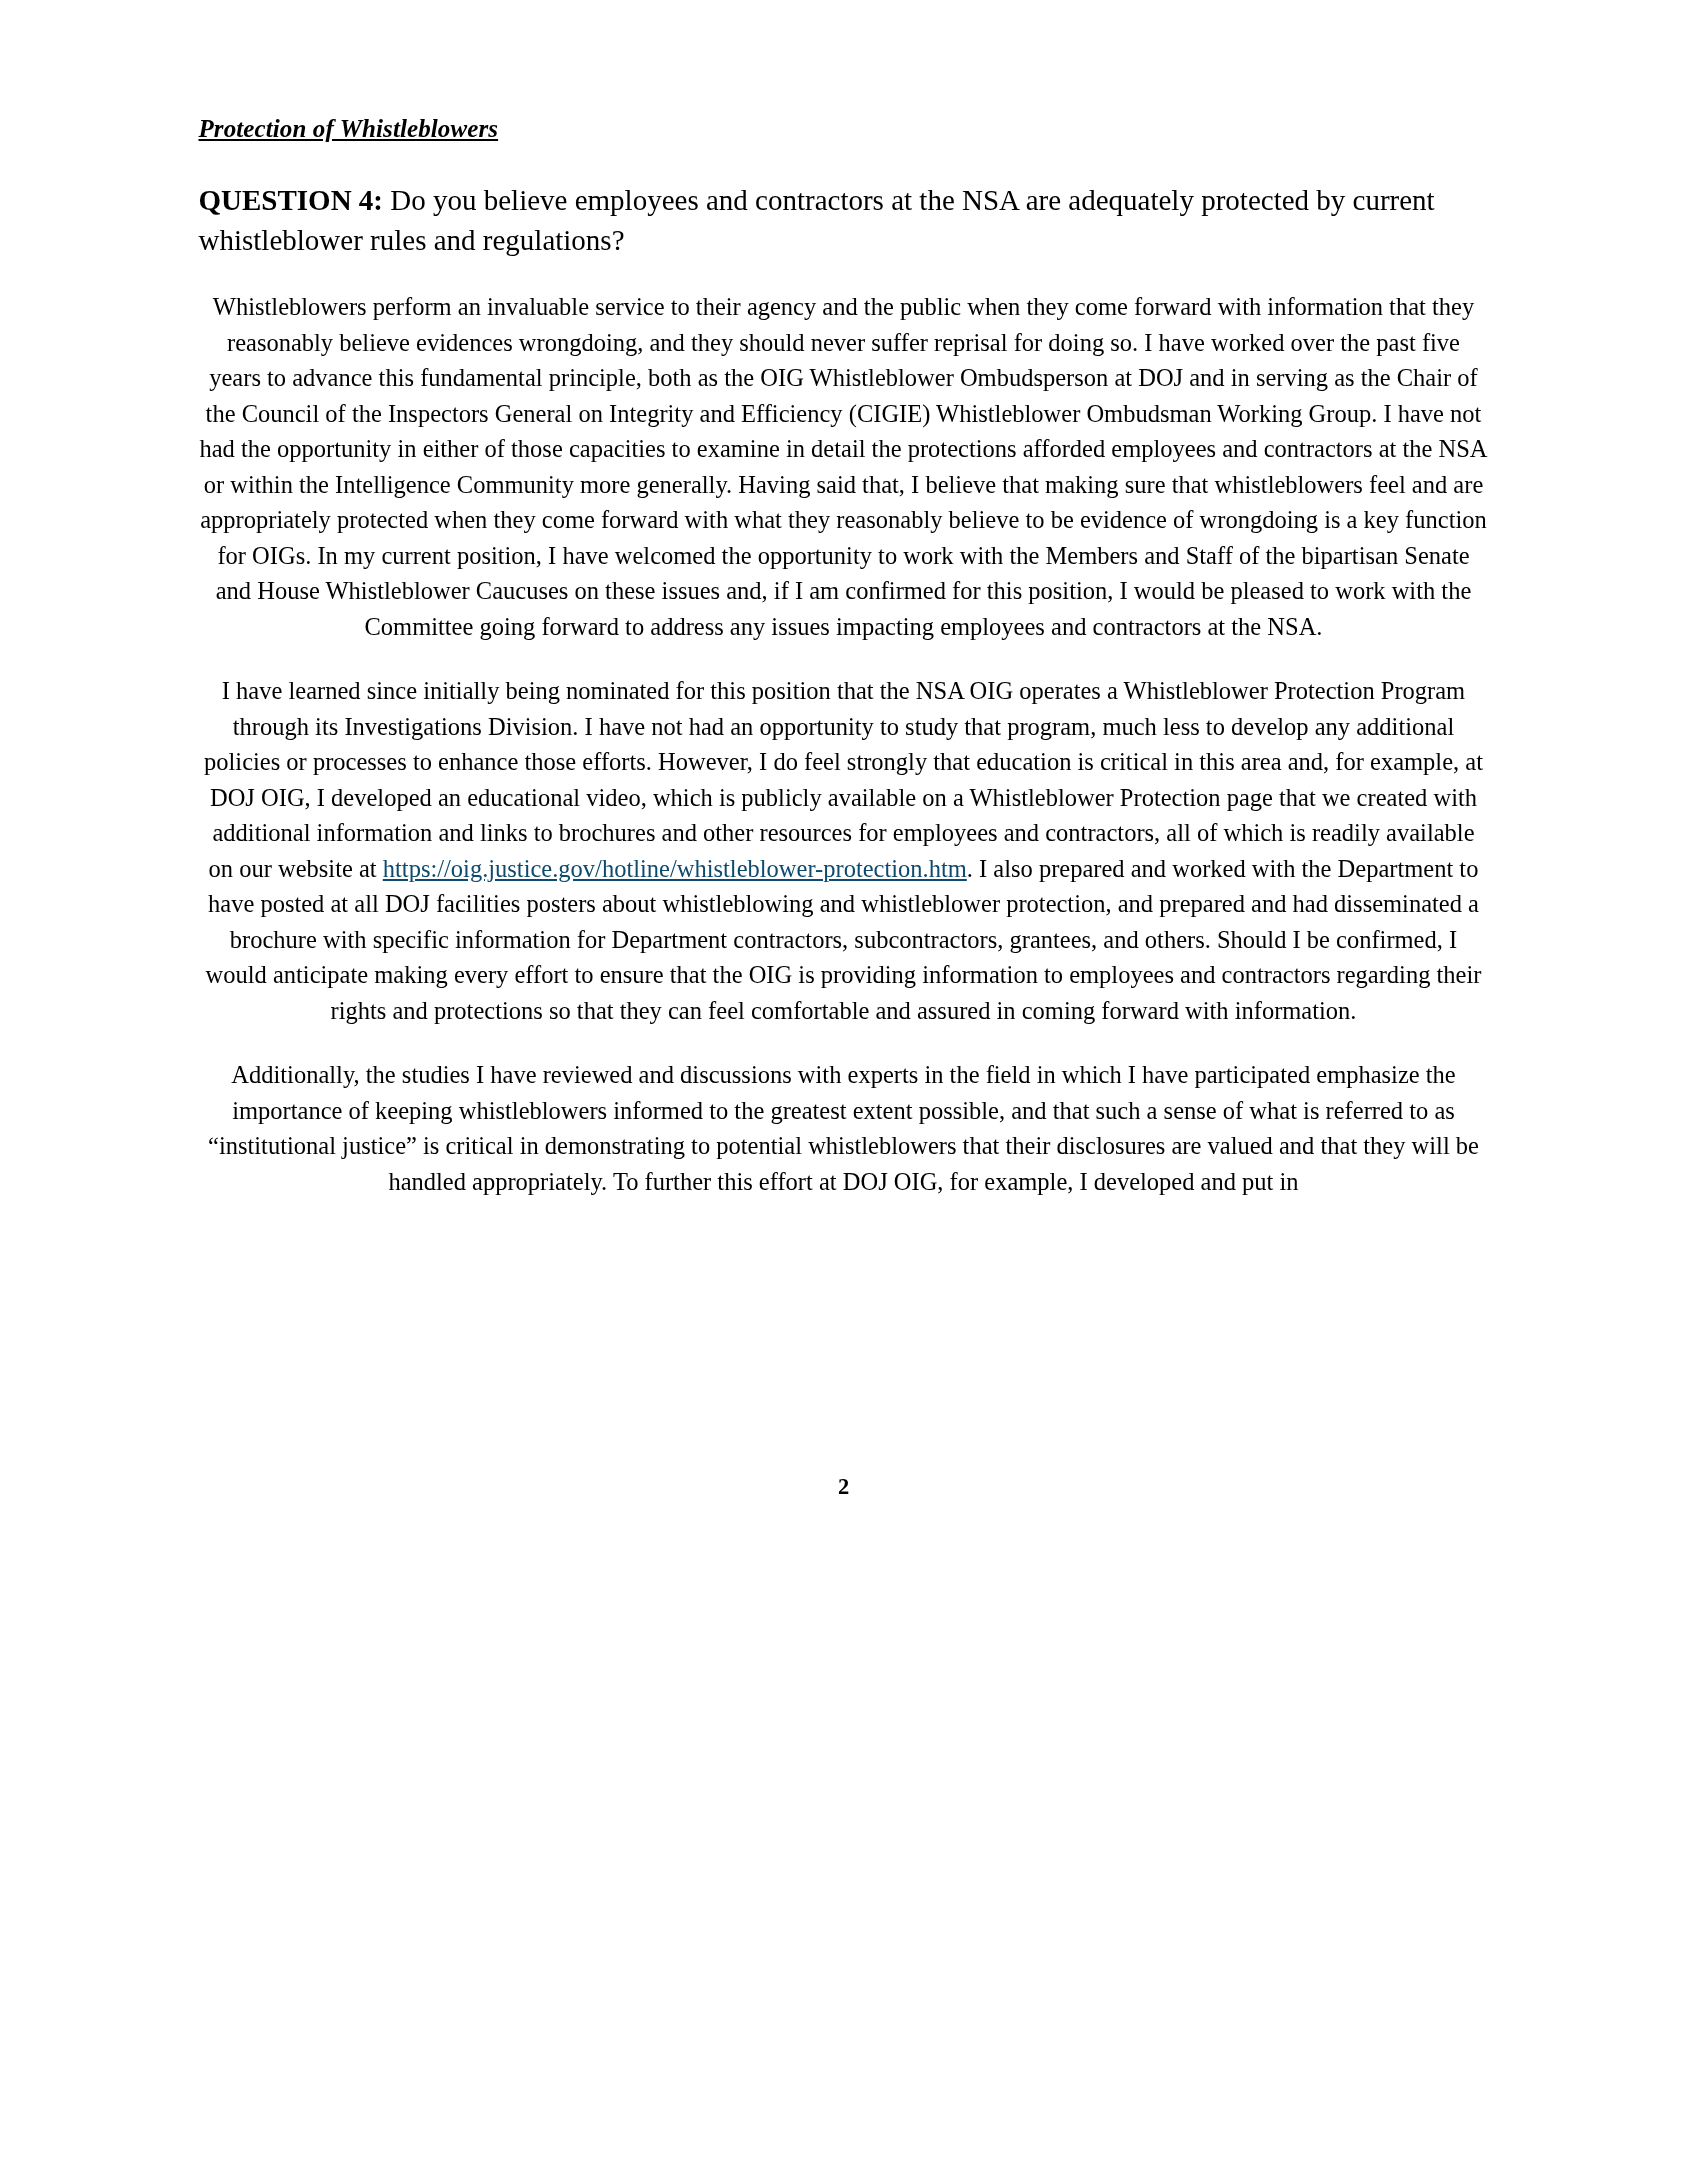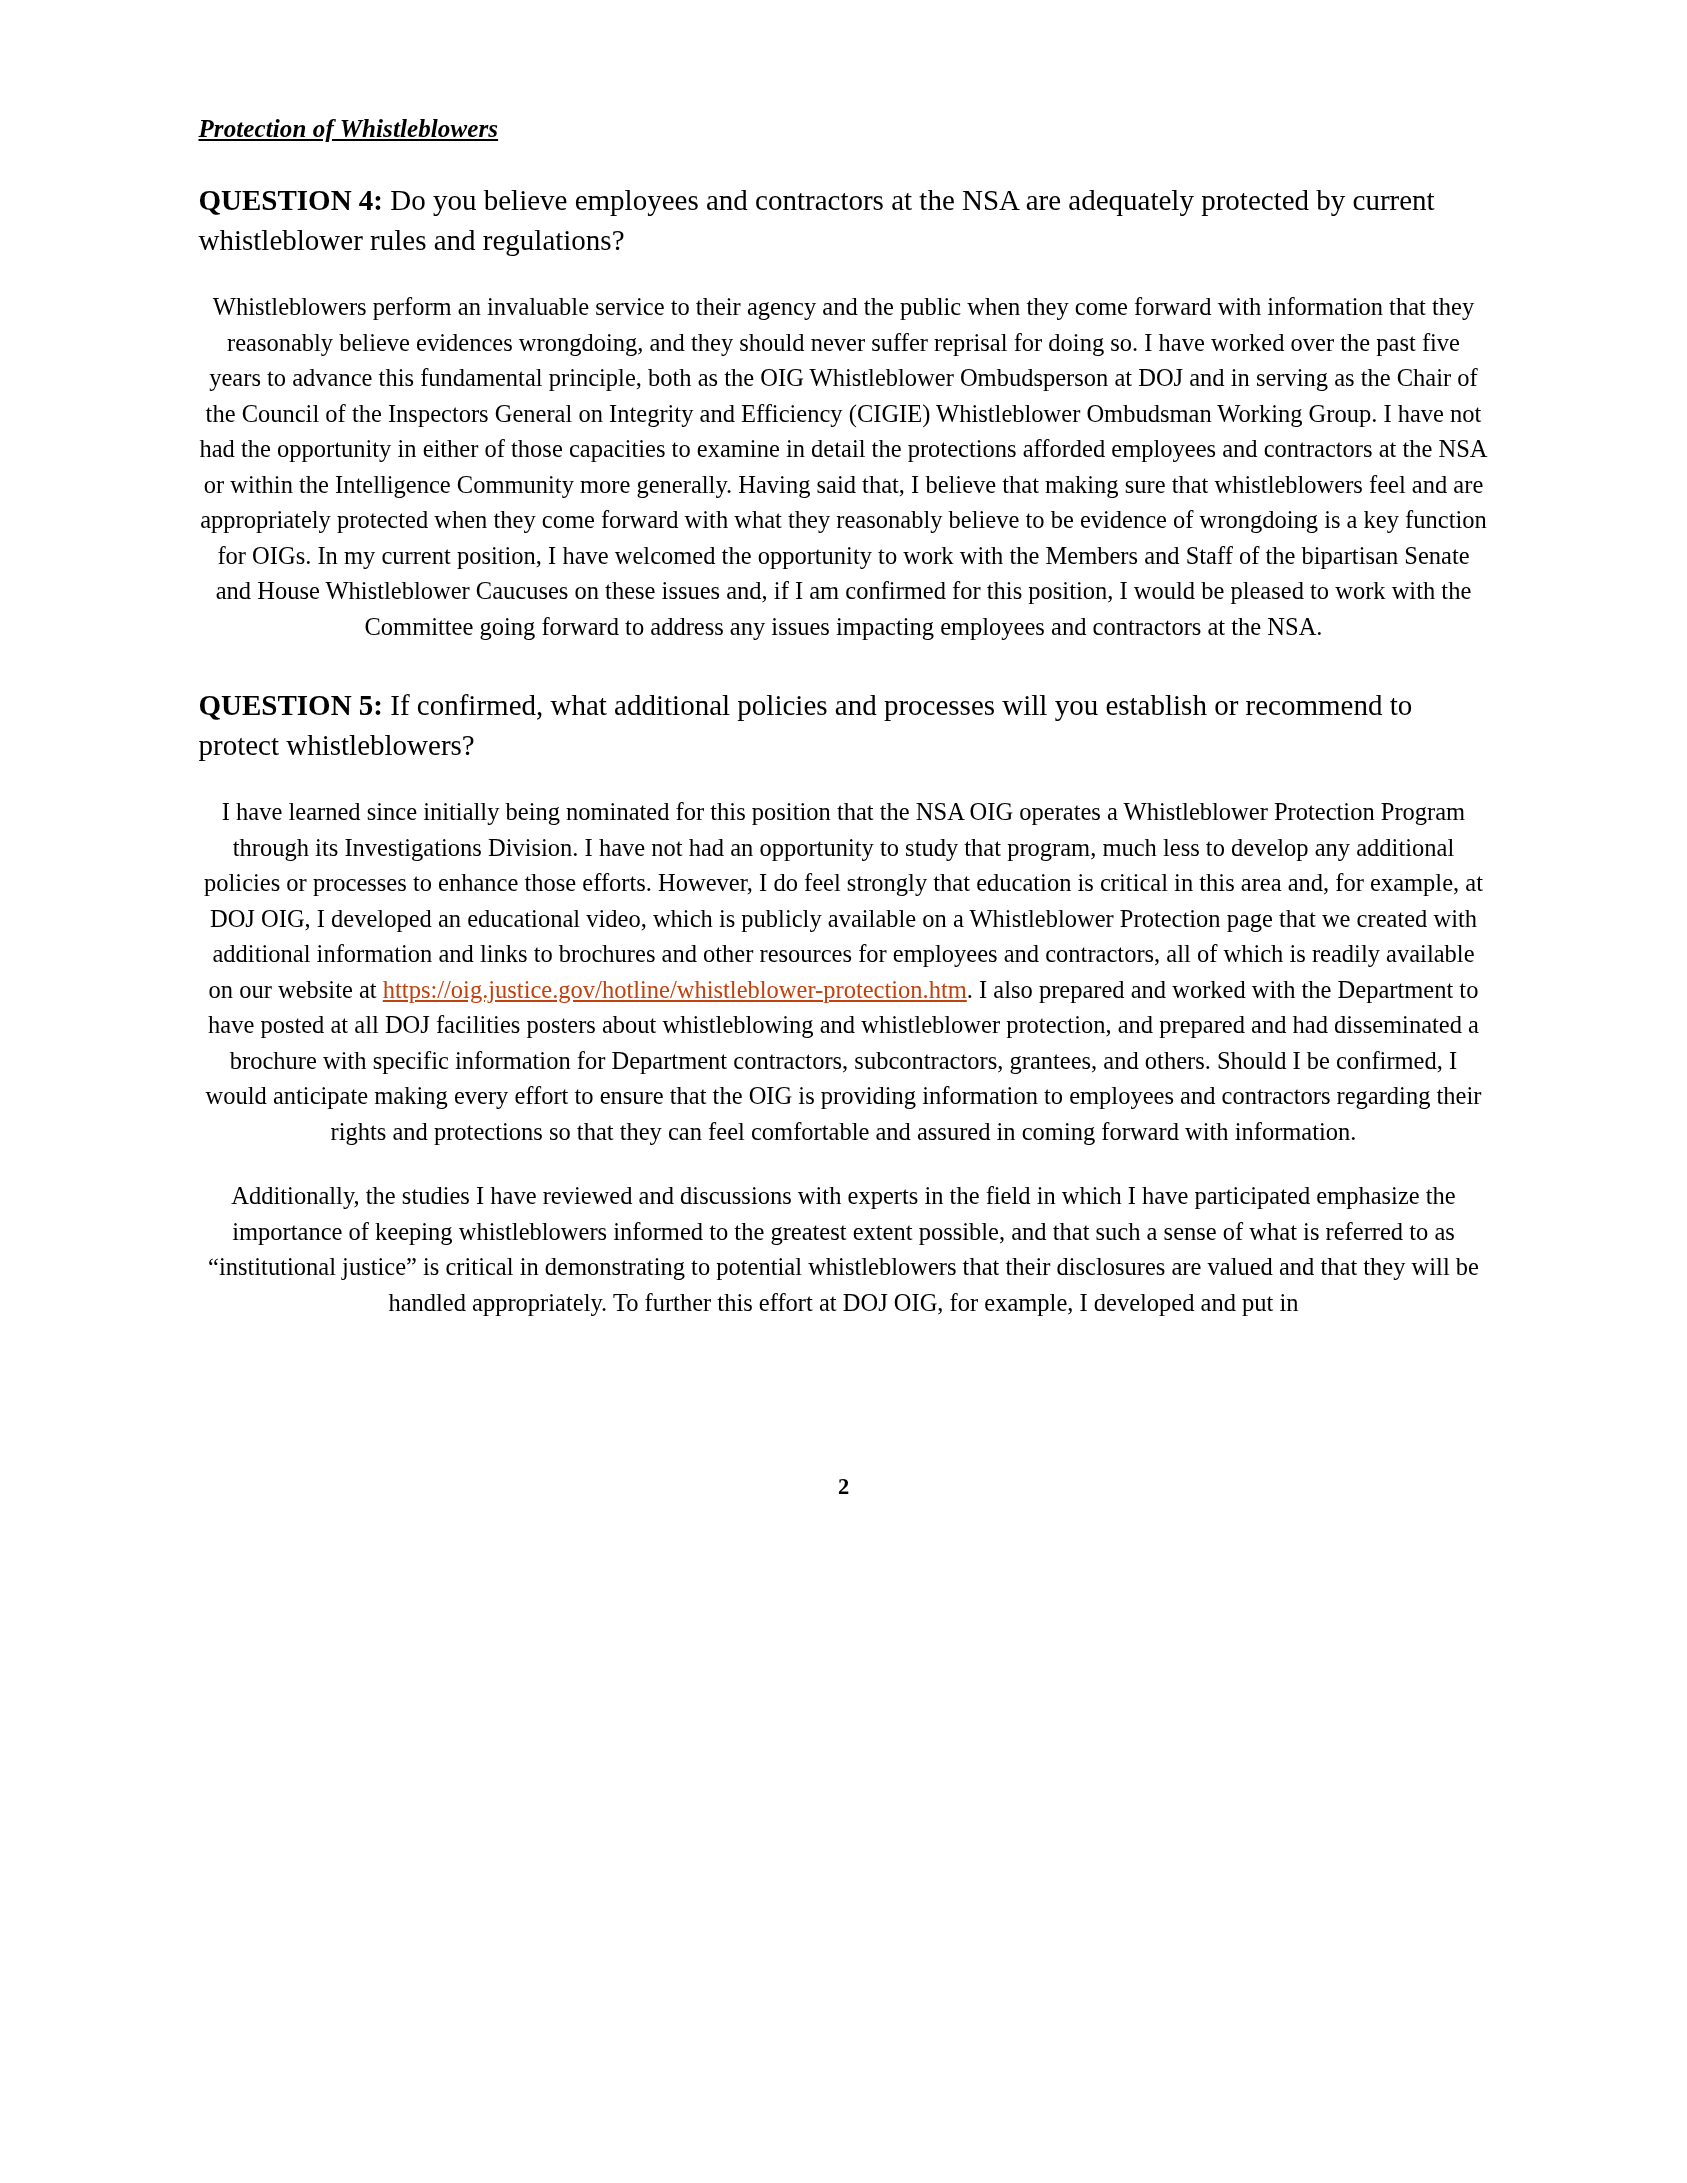--- a/index.html
+++ b/index.html
@@ -44,21 +44,21 @@
     font-weight: bold;
   }
   .para {
     font-size: 24.5px;
     line-height: 1.45;
     margin: 0 0 29px 0;
     text-align: center;
   }
   .para:last-child { margin-bottom: 16px; }
   .link {
-    color: #c2410c;
+    color: #0c4a6e;
     text-decoration: underline;
   }
   .page-number {
     position: absolute;
     bottom: 112px;
     left: 0;
     width: 1687px;
     text-align: center;
     font-size: 22.5px;
     font-weight: bold;
@@ -72,23 +72,20 @@
   <div class="doc-body">
 
     <div class="section-heading">Protection of Whistleblowers</div>
 
     <p class="question">
       <span class="qlabel">QUESTION 4:</span><span>  Do you believe employees and contractors at the NSA are adequately protected by current whistleblower rules and regulations?</span>
     </p>
 
     <p class="para">Whistleblowers perform an invaluable service to their agency and the public when they come forward with information that they reasonably believe evidences wrongdoing, and they should never suffer reprisal for doing so.  I have worked over the past five years to advance this fundamental principle, both as the OIG Whistleblower Ombudsperson at DOJ and in serving as the Chair of the Council of the Inspectors General on Integrity and Efficiency (CIGIE) Whistleblower Ombudsman Working Group.  I have not had the opportunity in either of those capacities to examine in detail the protections afforded employees and contractors at the NSA or within the Intelligence Community more generally.  Having said that, I believe that making sure that whistleblowers feel and are appropriately protected when they come forward with what they reasonably believe to be evidence of wrongdoing is a key function for OIGs.  In my current position, I have welcomed the opportunity to work with the Members and Staff of the bipartisan Senate and House Whistleblower Caucuses on these issues and, if I am confirmed for this position, I would be pleased to work with the Committee going forward to address any issues impacting employees and contractors at the NSA.</p>
 
-    <p class="question gap-q5">
-      <span class="qlabel">QUESTION 5:</span><span>  If confirmed, what additional policies and processes will you establish or recommend to protect whistleblowers?</span>
-    </p>
 
     <p class="para">
       <span>I have learned since initially being nominated for this position that the NSA OIG operates a Whistleblower Protection Program through its Investigations Division.  I have not had an opportunity to study that program, much less to develop any additional policies or processes to enhance those efforts.  However, I do feel strongly that education is critical in this area and, for example, at DOJ OIG, I developed an educational video, which is publicly available on a Whistleblower Protection page that we created with additional information and links to brochures and other resources for employees and contractors, all of which is readily available on our website at </span><a class="link" href="#">https://oig.justice.gov/hotline/whistleblower-protection.htm</a><span>.  I also prepared and worked with the Department to have posted at all DOJ facilities posters about whistleblowing and whistleblower protection, and prepared and had disseminated a brochure with specific information for Department contractors, subcontractors, grantees, and others.  Should I be confirmed, I would anticipate making every effort to ensure that the OIG is providing information to employees and contractors regarding their rights and protections so that they can feel comfortable and assured in coming forward with information.</span>
     </p>
 
     <p class="para">Additionally, the studies I have reviewed and discussions with experts in the field in which I have participated emphasize the importance of keeping whistleblowers informed to the greatest extent possible, and that such a sense of what is referred to as “institutional justice” is critical in demonstrating to potential whistleblowers that their disclosures are valued and that they will be handled appropriately.  To further this effort at DOJ OIG, for example, I developed and put in</p>
 
   </div>
 
   <div class="page-number">2</div>

